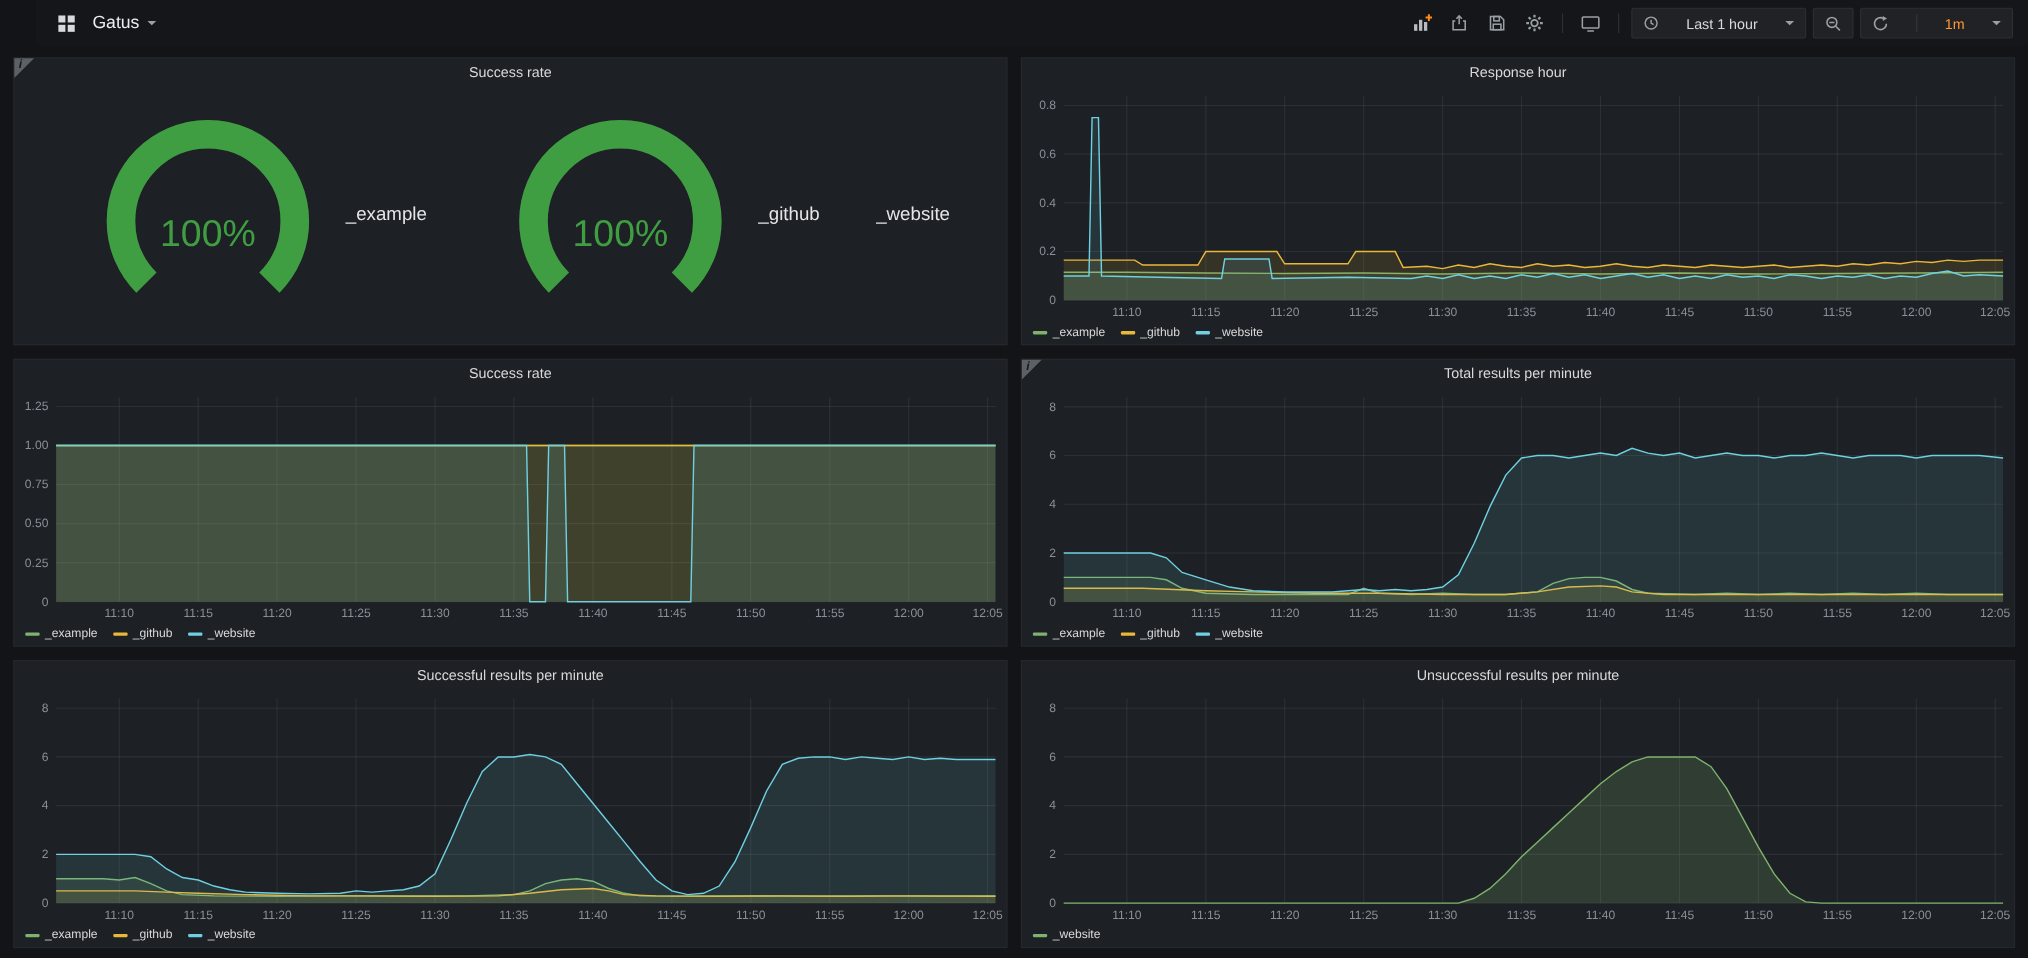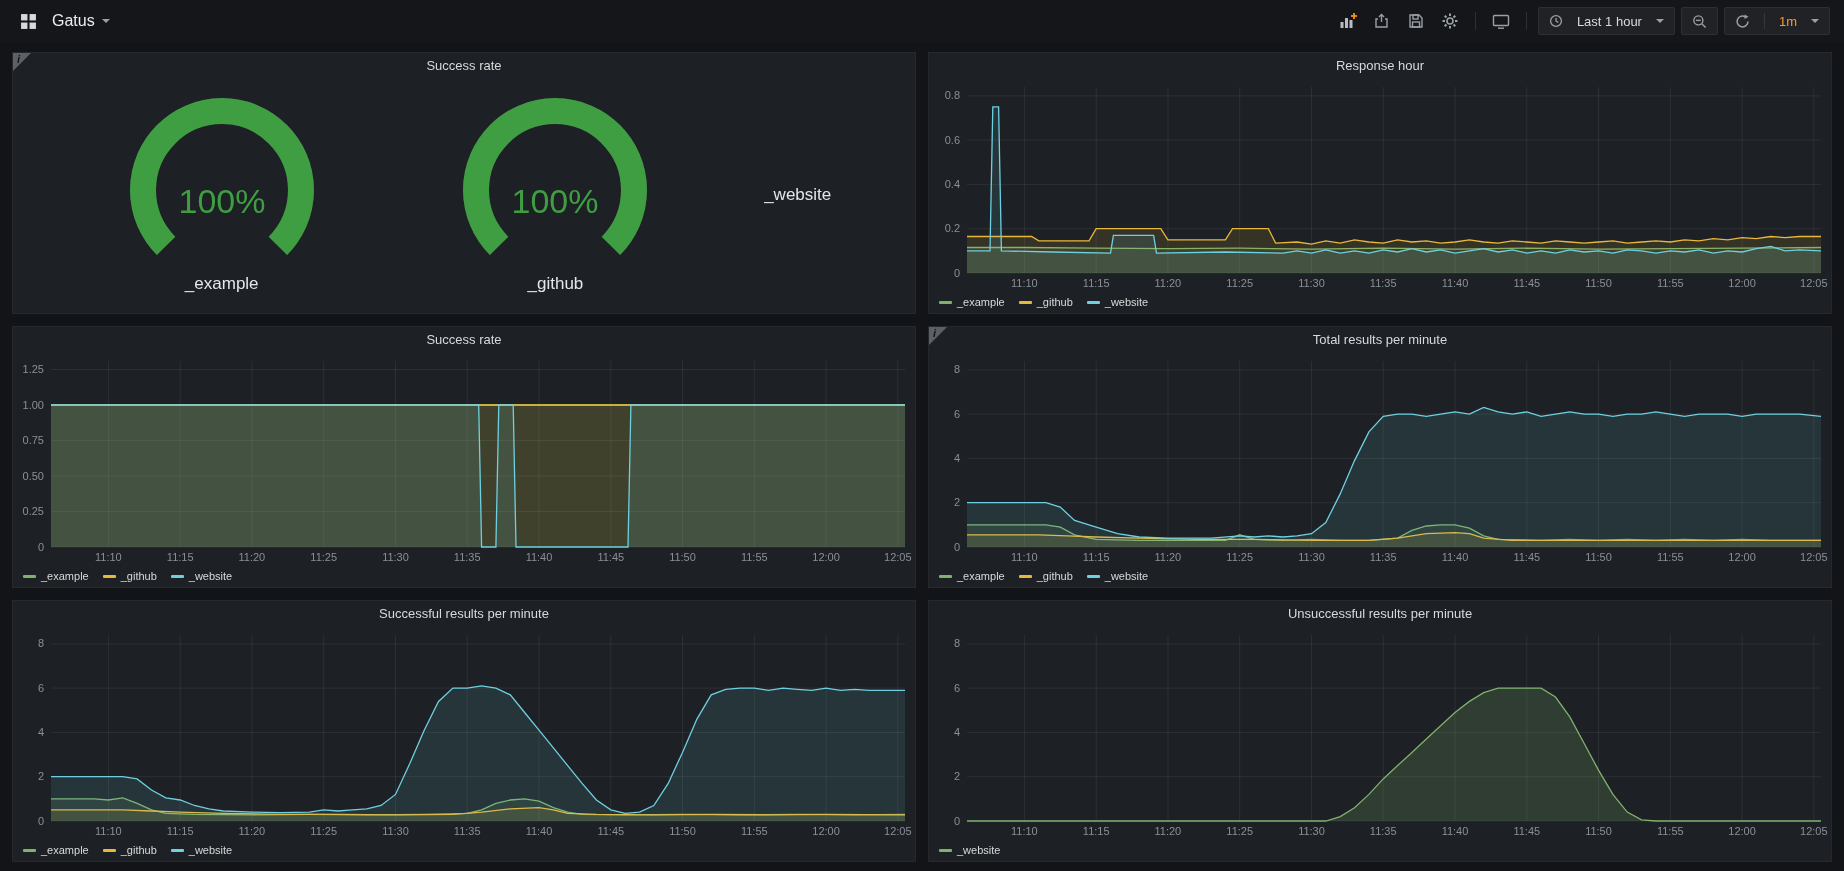--- a/index.html
+++ b/index.html
@@ -2,27 +2,27 @@
 <html><head>
 <meta charset="utf-8">
 <style>
   *{margin:0;padding:0;box-sizing:border-box}
   html,body{width:1844px;height:871px;overflow:hidden;background:#121418;color:#d8d9da;
     font-family:"Liberation Sans",sans-serif;}
   svg{display:block}
 
   
   .navbar{height:42px;display:flex;align-items:center;justify-content:space-between;
-    padding:0 14px;background:#141619;}
+    padding:0 14px;background:#141619;margin-left:32px;}
   .nav-left{display:flex;align-items:center;gap:10px}
   .nav-title{font-size:16px;color:#eceef1;cursor:pointer;display:flex;align-items:center;gap:7px}
   .nav-right{display:flex;align-items:center;gap:6px}
   .icon-btn{width:28px;height:28px;display:flex;align-items:center;justify-content:center;
     color:#9aa0a6;cursor:pointer;border-radius:2px}
-  .nav-btn{display:flex;align-items:center;gap:14px;height:28px;padding:0 10px;background:#202226;
+  .nav-btn{display:flex;align-items:center;gap:25px;height:28px;padding:0 10px;background:#202226;
     border:1px solid #2c2f34;border-radius:2px;color:#d8d9da;font-size:13px;cursor:pointer}
   .nav-sep{width:1px;height:18px;background:#2c2f34;margin:0 5px}
   .caret{width:0;height:0;border-left:4px solid transparent;border-right:4px solid transparent;
     border-top:4px solid #9aa0a6;display:inline-block}
   .btn-sep{width:1px;height:16px;background:#34383e}
   .refresh-label{color:#ff9830}
 
   
   .dash{display:grid;grid-template-columns:1fr 1fr;grid-auto-rows:262px;gap:12px;padding:10px 12px}
   .panel{background:#1d2024;border:1px solid rgba(255,255,255,0.04);position:relative;
@@ -34,21 +34,21 @@
     font-size:11px;color:#d8d9da}
   .legend-item{display:inline-flex;align-items:center;gap:5px;cursor:pointer}
   .swatch{display:inline-block;width:13px;height:3px;border-radius:1px}
   .info-corner{position:absolute;top:0;left:0;width:0;height:0;cursor:pointer;z-index:3;
     border-top:18px solid #5d6166;border-right:18px solid transparent}
   .info-corner span{position:absolute;top:-18px;left:4px;font-size:11px;font-weight:bold;
     font-style:italic;color:#16181b}
 
   
   .gauges{flex:1;display:flex;align-items:center;justify-content:space-evenly;padding-bottom:4px}
-  .gauge{display:flex;flex-direction:column;align-items:center}
+  .gauge{display:flex;flex-direction:row;align-items:center}
   .gauge-label{font-size:17px;color:#e4e6e9;margin-top:2px}
 </style>
 </head>
 <body>
 
 <header class="navbar">
   <div class="nav-left">
     <span class="icon-btn">
       <svg width="17" height="17" viewBox="0 0 16 16">
           <g fill="#d8d9da">

